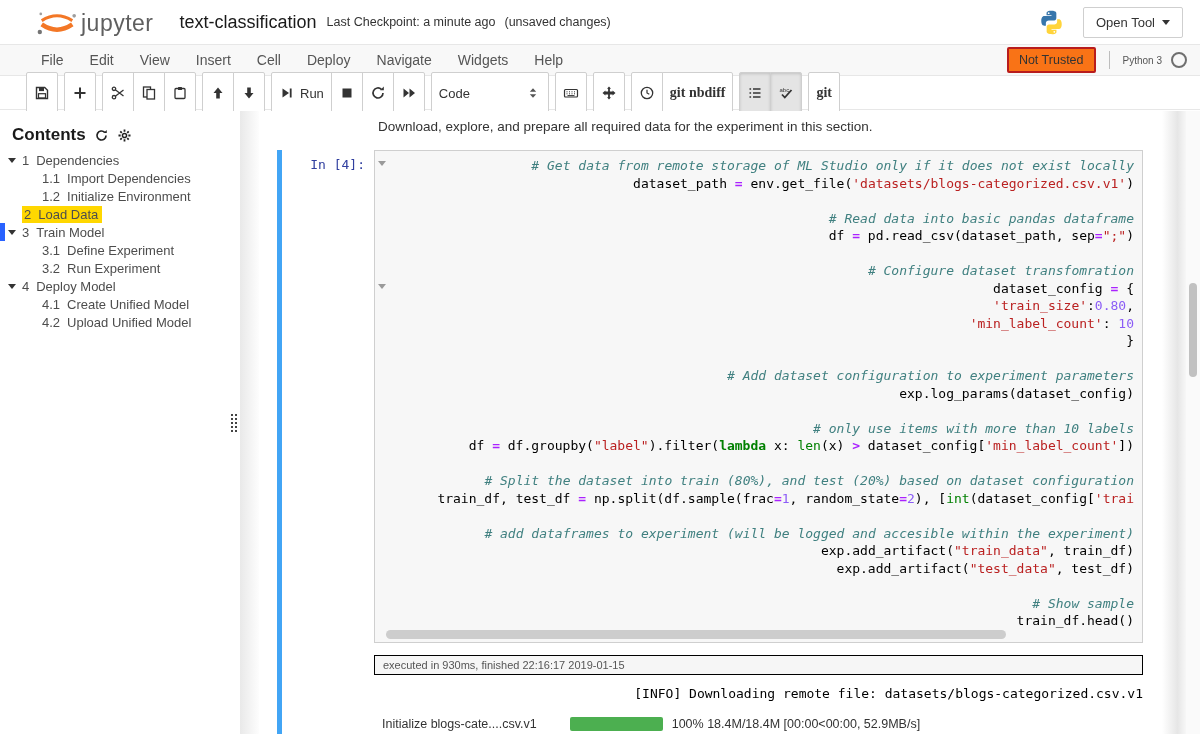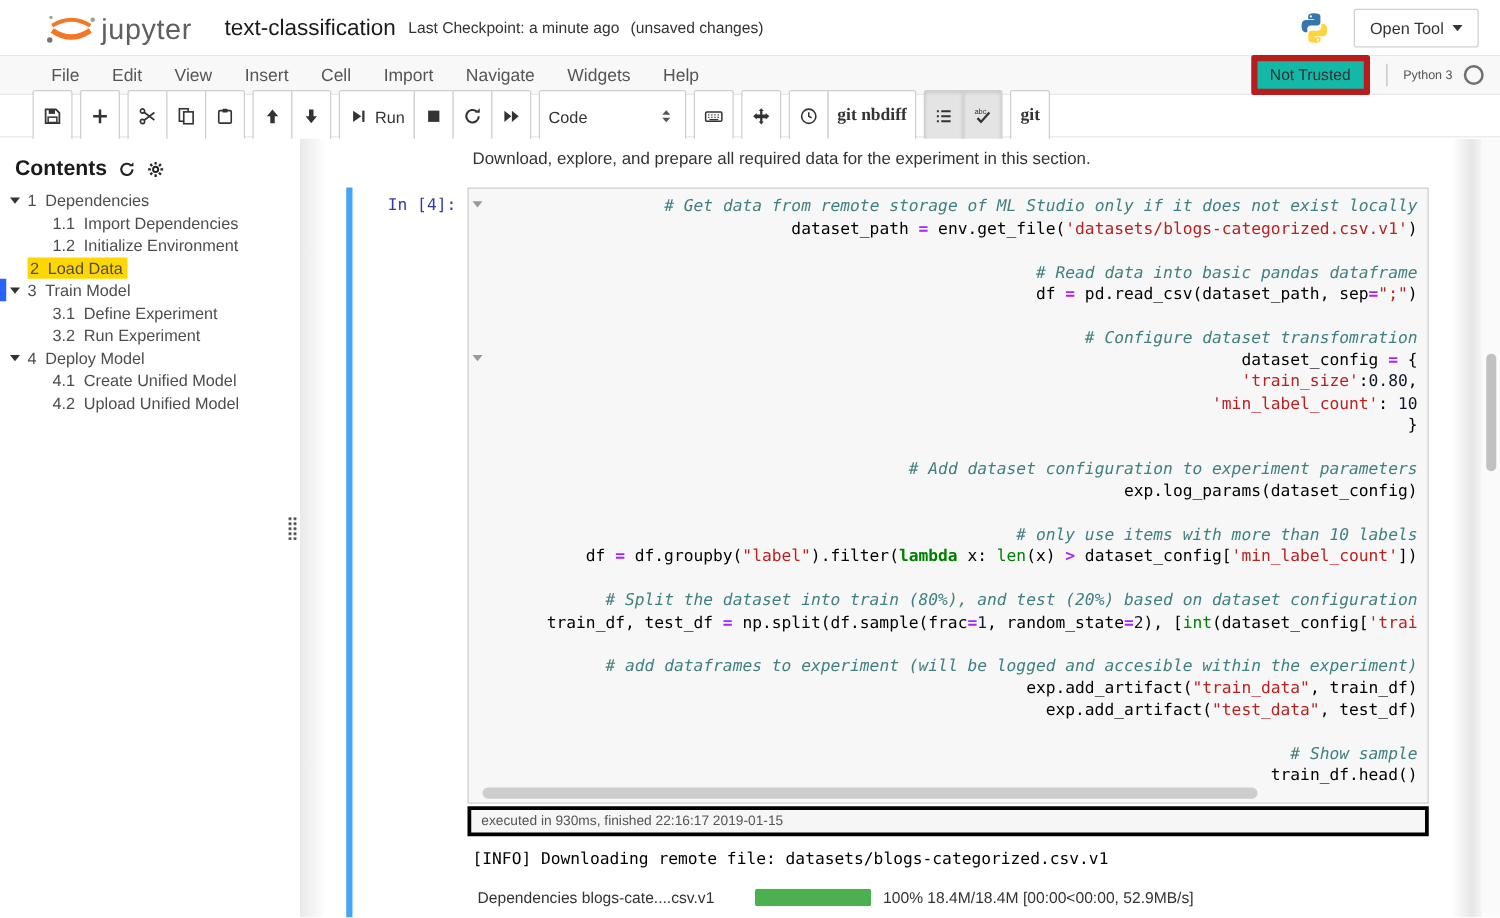--- a/index.html
+++ b/index.html
@@ -20,21 +20,21 @@
   .header-right { margin-left:auto; display:flex; align-items:center; }
   .open-tool-btn { margin:0 17px 0 18px; border:1px solid #cfcfcf; border-radius:2px; background:#fff;
     font-size:13px; color:#333; padding:7px 12px; display:flex; align-items:center; gap:7px; cursor:pointer; }
   .caret-down { width:0; height:0; border-left:4px solid transparent; border-right:4px solid transparent; border-top:5px solid #333; }
 
   
   #menubar { position:absolute; top:45px; left:0; right:0; height:31px; background:#f8f8f8;
     border-bottom:1px solid #e7e7e7; display:flex; align-items:center; padding-left:28px; box-sizing:border-box; }
   .menu-item { font-size:14px; color:#555; padding:0 13px; cursor:pointer; }
   .menubar-right { margin-left:auto; display:flex; align-items:center; padding-right:13px; }
-  .not-trusted { border:5px solid #b91c1c; border-radius:2px; background:#14b8a6; color:#333;
+  .not-trusted { border:2px solid #b91c1c; border-radius:2px; background:#f97316; color:#333;
     font-size:12.5px; padding:4px 10px; cursor:default; }
   .mb-divider { width:1px; height:18px; background:#bdbdbd; margin:0 13px; }
   .kernel-name { font-size:10px; color:#555; margin-right:9px; }
   .kernel-circle { width:12px; height:12px; border:2px solid #6f6f6f; border-radius:50%; }
 
   
   #toolbar { position:absolute; top:77px; left:0; right:0; height:33px; background:#fff;
     border-bottom:1px solid #e7e7e7; display:flex; align-items:center; gap:6px; padding-left:26px; box-sizing:border-box; }
   .btn { height:42px; min-width:31px; box-sizing:border-box; border:1px solid #cfcfcf; background:#fff;
     border-radius:2px; color:#333; font-size:13px; display:inline-flex; align-items:center;
@@ -85,29 +85,29 @@
   .input-box { flex:1; position:relative; border:1px solid #cfcfcf; background:#f7f7f7;
     height:493px; box-sizing:border-box; display:flex; }
   .cm-gutter { width:14px; position:relative; }
   .fold-arrow { position:absolute; left:3px; width:0; height:0;
     border-left:4px solid transparent; border-right:4px solid transparent; border-top:5px solid #9a9a9a; }
   .code-area { flex:1; overflow:hidden; padding:6px 8px 0 0; font-family:"DejaVu Sans Mono", monospace;
     font-size:13px; line-height:17.5px; white-space:pre; color:#000; cursor:text;text-align:right; }
   .code-line { min-height:17.5px; }
   .tok-c { color:#408080; font-style:italic; }
   .tok-s { color:#ba2121; }
-  .tok-n { color:#0f172a; }
+  .tok-n { color:#8b5cf6; }
   .tok-o { color:#aa22ff; font-weight:bold; }
   .tok-k { color:#008000; font-weight:bold; }
   .tok-b { color:#008000; }
   .hscroll-thumb { position:absolute; left:11px; bottom:3px; width:620px; height:9px; background:#cdcdcd; border-radius:5px; cursor:pointer; }
 
-  .exec-bar { margin-left:97px; margin-top:2px; border:3px solid #000000; background:#f6f6f6;
+  .exec-bar { margin-left:97px; margin-top:12px; border:1px solid #000000; background:#f6f6f6;
     color:#555; font-size:11px; padding:3px 8px; }
-  .output-log { margin-left:101px; margin-top:11px; font-family:"DejaVu Sans Mono", monospace; font-size:13px; color:#000; }
+  .output-log { margin-left:101px; margin-top:11px; font-family:"DejaVu Sans Mono", monospace; font-size:13px; color:#000;text-align:right; }
   .progress-row { margin-left:105px; margin-top:16px; display:flex; align-items:center; font-size:12.5px; color:#333; }
   .progress-track { width:93px; height:14px; margin-left:33px; background:#f1f1f1; border-radius:2px; overflow:hidden; }
   .progress-fill { height:100%; background:#4caf50; }
   .progress-status { margin-left:9px; }
 </style>
 </head>
 <body>
 
 <div id="header">
   <div class="logo">
@@ -135,21 +135,21 @@
   </div>
 </div>
 
 <div id="menubar">
   <div style="display:flex;">
       <div class="menu-item">File</div>
       <div class="menu-item">Edit</div>
       <div class="menu-item">View</div>
       <div class="menu-item">Insert</div>
       <div class="menu-item">Cell</div>
-      <div class="menu-item">Import</div>
+      <div class="menu-item">Deploy</div>
       <div class="menu-item">Navigate</div>
       <div class="menu-item">Widgets</div>
       <div class="menu-item">Help</div>
     </div>
   <div class="menubar-right">
     <button class="not-trusted">Not Trusted</button>
     <div class="mb-divider"></div>
     <span class="kernel-name">Python 3</span>
     <span class="kernel-circle"></span>
   </div>
@@ -353,21 +353,21 @@
             <span class="fold-arrow" style="top: 10px;"></span>
             <span class="fold-arrow" style="top: 132.5px;"></span>
           </div>
         <div class="code-area"><div class="code-line"><span class="tok-c"># Get data from remote storage of ML Studio only if it does not exist locally</span></div><div class="code-line"><span>dataset_path </span><span class="tok-o">=</span><span> env.get_file(</span><span class="tok-s">'datasets/blogs-categorized.csv.v1'</span><span>)</span></div><div class="code-line">&nbsp;</div><div class="code-line"><span class="tok-c"># Read data into basic pandas dataframe</span></div><div class="code-line"><span>df </span><span class="tok-o">=</span><span> pd.read_csv(dataset_path, sep</span><span class="tok-o">=</span><span class="tok-s">";"</span><span>)</span></div><div class="code-line">&nbsp;</div><div class="code-line"><span class="tok-c"># Configure dataset transfomration</span></div><div class="code-line"><span>dataset_config </span><span class="tok-o">=</span><span> {</span></div><div class="code-line"><span>    </span><span class="tok-s">'train_size'</span><span>:</span><span class="tok-n">0.80</span><span>,</span></div><div class="code-line"><span>    </span><span class="tok-s">'min_label_count'</span><span>: </span><span class="tok-n">10</span></div><div class="code-line"><span>}</span></div><div class="code-line">&nbsp;</div><div class="code-line"><span class="tok-c"># Add dataset configuration to experiment parameters</span></div><div class="code-line"><span>exp.log_params(dataset_config)</span></div><div class="code-line">&nbsp;</div><div class="code-line"><span class="tok-c"># only use items with more than 10 labels</span></div><div class="code-line"><span>df </span><span class="tok-o">=</span><span> df.groupby(</span><span class="tok-s">"label"</span><span>).filter(</span><span class="tok-k">lambda</span><span> x: </span><span class="tok-b">len</span><span>(x) </span><span class="tok-o">&gt;</span><span> dataset_config[</span><span class="tok-s">'min_label_count'</span><span>])</span></div><div class="code-line">&nbsp;</div><div class="code-line"><span class="tok-c"># Split the dataset into train (80%), and test (20%) based on dataset configuration</span></div><div class="code-line"><span>train_df, test_df </span><span class="tok-o">=</span><span> np.split(df.sample(frac</span><span class="tok-o">=</span><span class="tok-n">1</span><span>, random_state</span><span class="tok-o">=</span><span class="tok-n">2</span><span>), [</span><span class="tok-b">int</span><span>(dataset_config[</span><span class="tok-s">'trai</span></div><div class="code-line">&nbsp;</div><div class="code-line"><span class="tok-c"># add dataframes to experiment (will be logged and accesible within the experiment)</span></div><div class="code-line"><span>exp.add_artifact(</span><span class="tok-s">"train_data"</span><span>, train_df)</span></div><div class="code-line"><span>exp.add_artifact(</span><span class="tok-s">"test_data"</span><span>, test_df)</span></div><div class="code-line">&nbsp;</div><div class="code-line"><span class="tok-c"># Show sample</span></div><div class="code-line"><span>train_df.head()</span></div></div>
         <div class="hscroll-thumb"></div>
       </div>
     </div>
     <div class="exec-bar">executed in 930ms, finished 22:16:17 2019-01-15</div>
     <div class="output-log">[INFO] Downloading remote file: datasets/blogs-categorized.csv.v1</div>
     <div class="progress-row">
-      <span>Dependencies blogs-cate....csv.v1</span>
+      <span>Initialize blogs-cate....csv.v1</span>
       <div class="progress-track">
         <div class="progress-fill" style="width: 100%;"></div>
       </div>
       <span class="progress-status">100% 18.4M/18.4M [00:00&lt;00:00, 52.9MB/s]</span>
     </div>
   </div>
 
   <div class="right-shade"></div>
   <div class="vscroll">
     <div class="vscroll-thumb"></div>

